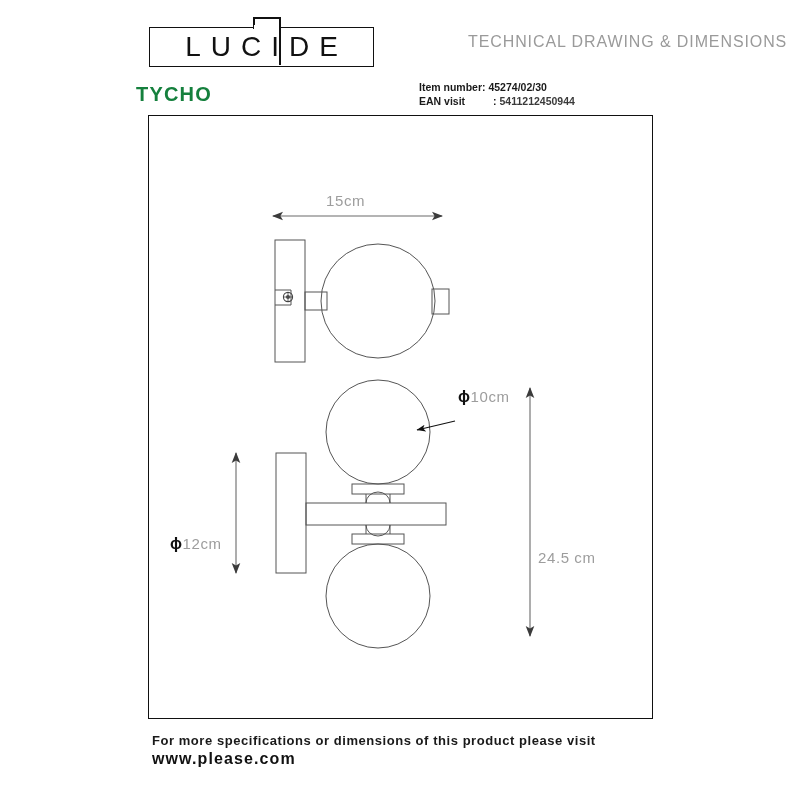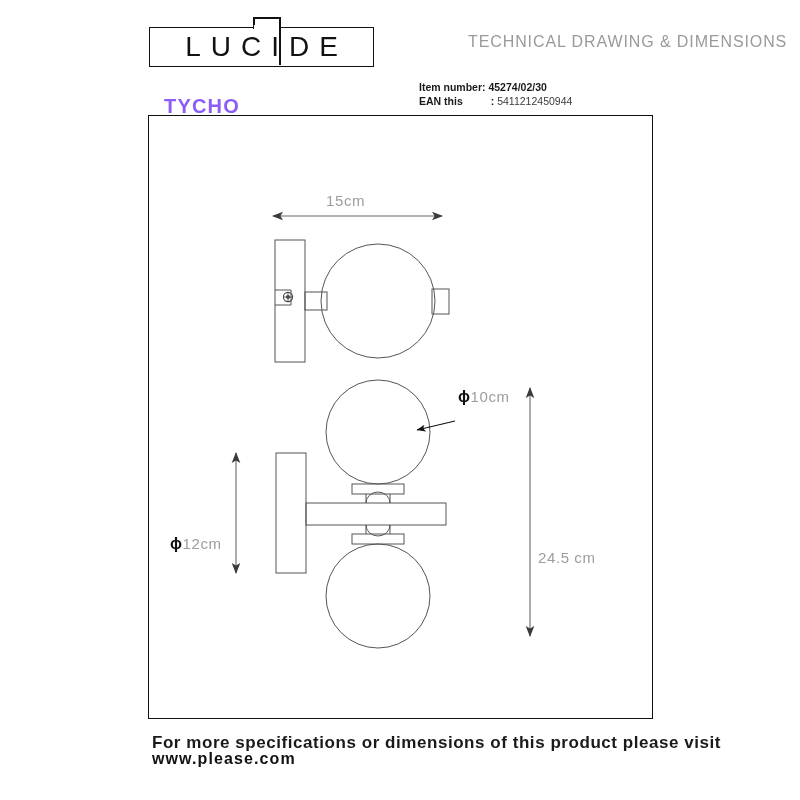--- a/index.html
+++ b/index.html
@@ -103,59 +103,58 @@
     top: 33px;
     font-size: 16px;
     letter-spacing: 0.9px;
     color: #9a9a9a;
     font-family: "Liberation Sans", sans-serif;
     white-space: nowrap;
   }
 
   .product-title {
     position: absolute;
-    left: 164px;
+    left: 136px;
     top: 83px;
     font-size: 20px;
     font-weight: 700;
     letter-spacing: 1.2px;
-    color: #8b5cf6;
-    margin-top: 12px;
+    color: #15803d;
   }
 
   .meta {
     position: absolute;
     left: 391px;
     top: 80px;
     font-size: 10.5px;
     line-height: 14px;
     color: #1a1a1a;
   }
   .meta .k { font-weight: 700; padding-left: 28px; }
   .meta .v { font-weight: 700; }
-  .meta .v-light { font-weight: 400; color: #3a3a3a; }
+  .meta .v-light { font-weight: 700; color: #3a3a3a; }
 
   
   .frame {
     position: absolute;
     left: 148px;
     top: 115px;
     width: 505px;
     height: 604px;
     border: 1.6px solid #111;
     box-sizing: border-box;
     background: #fff;
   }
 
   
   .footer-line1 {
     position: absolute;
     left: 152px;
     top: 733px;
-    font-size: 17px;
+    font-size: 13px;
     font-weight: 700;
     letter-spacing: 0.55px;
     color: #1a1a1a;
   }
   .footer-line2 {
     position: absolute;
     left: 152px;
     top: 750px;
     font-size: 16px;
     font-weight: 700;
@@ -208,21 +207,21 @@
   <div class="tech-label">TECHNICAL DRAWING &amp; DIMENSIONS</div>
 
   <div class="product-title">TYCHO</div>
 
   <div class="meta">
     <div>
       <span class="k">Item number:</span>
       <span class="v">45274/02/30</span>
     </div>
     <div>
-      <span class="k">EAN this</span><span class="k">:</span>
+      <span class="k">EAN visit</span><span class="k">:</span>
       <span class="v-light">5411212450944</span>
     </div>
   </div>
 
   <div class="frame"></div>
 
   <svg class="overlay" viewBox="0 0 800 800">
     <defs>
       <marker id="arrHead" markerWidth="11" markerHeight="11" refX="10" refY="5.5" orient="auto" markerUnits="userSpaceOnUse">
         <path d="M0,1.2 L11,5.5 L0,9.8 L2.6,5.5 Z" fill="#3b3b3b"></path>

